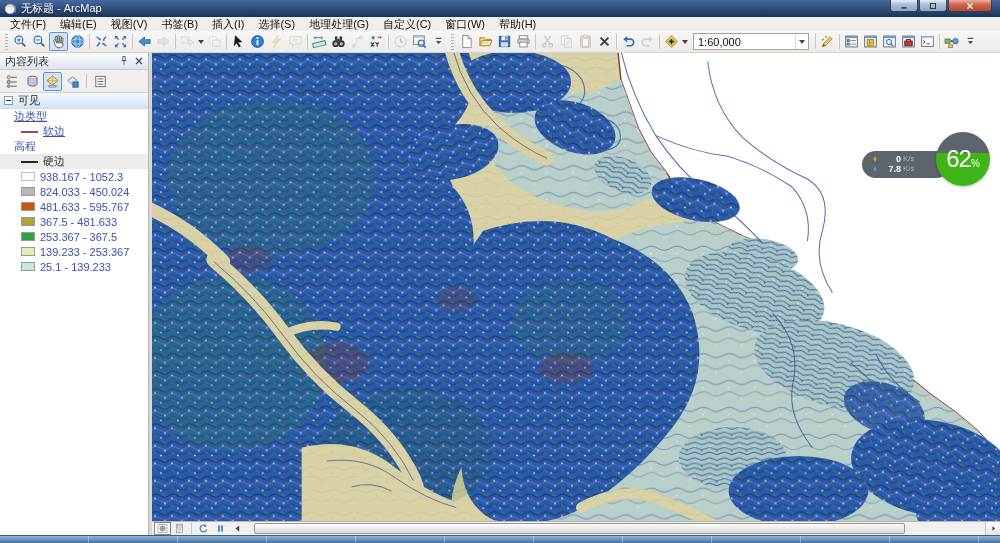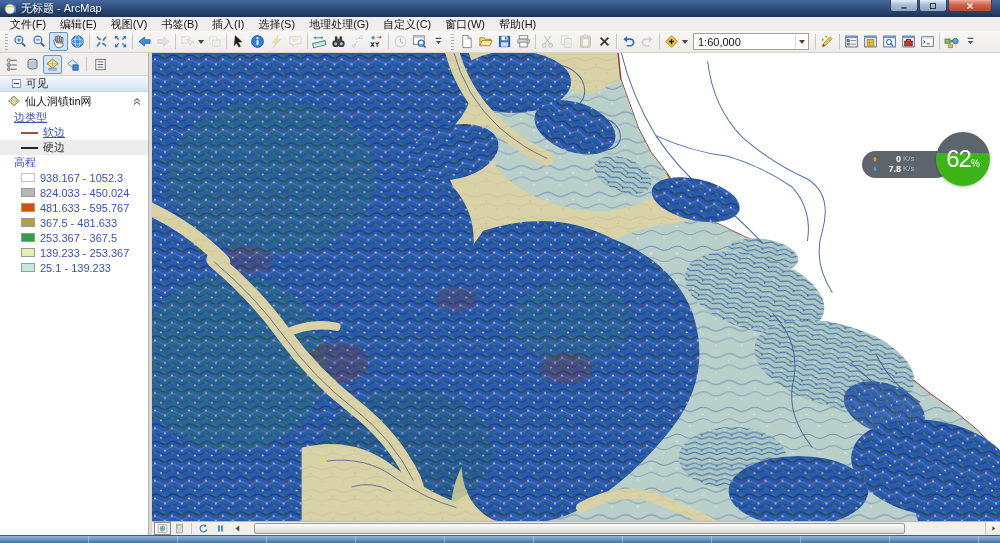--- a/index.html
+++ b/index.html
@@ -42,21 +42,21 @@
   .toc-header { height:17px; flex:0 0 17px; display:flex; align-items:center; padding:0 2px 0 5px; background:linear-gradient(#fdfdfd,#dde4ec); border-bottom:1px solid #c8ccd2; color:#333; }
   .toc-title { flex:1; }
   .toc-hbtn { width:15px; height:15px; display:flex; align-items:center; justify-content:center; }
   .toc-hbtn .icn { width:12px; height:12px; }
   .toc-tools { height:22px; flex:0 0 22px; display:flex; align-items:center; padding-left:3px; gap:1px; }
   .toc-tool { width:19px; height:19px; display:flex; align-items:center; justify-content:center; border:1px solid transparent; border-radius:2px; }
   .toc-tool.active { background:#cfe4f7; border-color:#6a93c2; }
   .toc-tool .icn { width:15px; height:15px; }
   .toc-tsep { width:1px; height:14px; background:#c9c5bf; margin:0 3px; }
   .toc-tree { flex:1; background:#fff; border-top:1px solid #d5d2cc; overflow:hidden; }
-  .group-row { height:16px; background:linear-gradient(#f3f8fd,#d4e4f4); border-bottom:1px solid #cfdae8; display:flex; align-items:center; padding-left:12px; gap:5px; color:#222; }
+  .group-row { height:16px; background:linear-gradient(#f3f8fd,#d4e4f4); border-bottom:1px solid #cfdae8; display:flex; align-items:center; padding-left:4px; gap:5px; color:#222; }
   .minus-box { width:9px; height:9px; border:1px solid #8a9bb0; background:#fff; display:flex; align-items:center; justify-content:center; }
   .minus-box::after { content:""; width:5px; height:1px; background:#334; }
   .layer-row { height:18px; display:flex; align-items:center; padding:0 4px 0 7px; gap:4px; color:#111; }
   .layer-row .icn { width:14px; height:14px; }
   .layer-chevron { margin-left:auto; width:13px; height:13px; }
   .toc-row { height:15px; display:flex; align-items:center; }
   .heading-row { padding-left:14px; color:#3a50b5; }
   .item-row { padding-left:21px; gap:5px;text-align:right; }
   .item-row.hl { background:#ececec; }
   .line-swatch { width:17px; height:2px; flex:0 0 17px; }
@@ -538,20 +538,38 @@
             <rect x="5" y="4" width="6" height="1.3" fill="#555"></rect>
             <path d="M5.2,7.5 h5.6 L8,10.8z" fill="#555"></path>
           </svg>
         </span>
       </div>
     </div>
 
   <div class="main">
 
     <div class="toc">
+      <div class="toc-header">
+        <span class="toc-title">内容列表</span>
+        <span class="toc-hbtn">
+            <span class="icn">
+              <svg viewBox="0 0 16 16">
+                <rect x="6.4" y="2" width="3.2" height="5.5" fill="#d6dde8" stroke="#556"></rect>
+                <path d="M4.8,7.5 h6.4 M8,7.5 V13" stroke="#556" stroke-width="1.2"></path>
+              </svg>
+            </span>
+          </span>
+        <span class="toc-hbtn">
+            <span class="icn">
+              <svg viewBox="0 0 16 16">
+                <path d="M4,4 L12,12 M12,4 L4,12" stroke="#445" stroke-width="1.6"></path>
+              </svg>
+            </span>
+          </span>
+      </div>
       <div class="toc-tools" id="toc-tools">
           <div class="toc-tool">
             <span class="icn">
               <svg viewBox="0 0 16 16">
                 <circle cx="4" cy="3.5" r="1.8" fill="#d8cf7e" stroke="#887"></circle>
                 <circle cx="4" cy="8.5" r="1.8" fill="#9ab5d8" stroke="#678"></circle>
                 <circle cx="4" cy="13" r="1.5" fill="#c99" stroke="#876"></circle>
                 <path d="M6.5,3.5 h6 M6.5,8.5 h6 M6.5,13 h6" stroke="#556"></path>
               </svg>
             </span>
@@ -589,45 +607,31 @@
                 <path d="M5,5.2 h6 M5,8 h6 M5,10.8 h6" stroke="#556"></path>
               </svg>
             </span>
           </div>
         </div>
       <div class="toc-tree">
         <div class="group-row">
           <span class="minus-box"></span>
           <span>可见</span>
         </div>
-        <div class="layer-row">
-          <span class="icn">
-              <svg viewBox="0 0 16 16">
-                <path d="M8,2.6 L14.2,8 8,13.4 1.8,8z" fill="#efe7c2" stroke="#8a7f4a"></path>
-                <path d="M8,2.6 L4.8,8 8,13.4 M8,2.6 L11.2,8 8,13.4 M4.8,8 h6.4 M1.8,8 h3 M11.2,8 h3" stroke="#9a8f55" stroke-width="0.55" fill="none"></path>
-              </svg>
-            </span>
-          <span>仙人洞镇tin网</span>
-          <span class="icn layer-chevron">
-              <svg viewBox="0 0 16 16">
-                <path d="M4.5,8.5 L8,5.5 11.5,8.5 M4.5,12 L8,9 11.5,12" stroke="#66707e" stroke-width="1.2" fill="none"></path>
-              </svg>
-            </span>
-        </div>
         <div id="toc-sections">
             <div class="toc-row heading-row u">边类型</div>
             <div class="toc-row item-row">
               <span class="line-swatch" style="background: rgb(156, 78, 66);"></span>
               <span class="u" style="color: rgb(58, 80, 181);">软边</span>
             </div>
+            <div class="toc-row heading-row">高程</div>
             <div class="toc-row item-row hl">
               <span class="line-swatch" style="background: rgb(38, 38, 42);"></span>
               <span style="color: rgb(51, 51, 51);">硬边</span>
             </div>
-            <div class="toc-row heading-row">高程</div>
             <div class="toc-row item-row">
               <span class="fill-swatch" style="background: rgb(255, 255, 255); border-color: rgb(196, 196, 196);"></span>
               <span style="color: rgb(58, 80, 181);">938.167 - 1052.3</span>
             </div>
             <div class="toc-row item-row">
               <span class="fill-swatch" style="background: rgb(183, 183, 183);"></span>
               <span style="color: rgb(58, 80, 181);">824.033 - 450.024</span>
             </div>
             <div class="toc-row item-row">
               <span class="fill-swatch" style="background: rgb(207, 83, 16);"></span>

